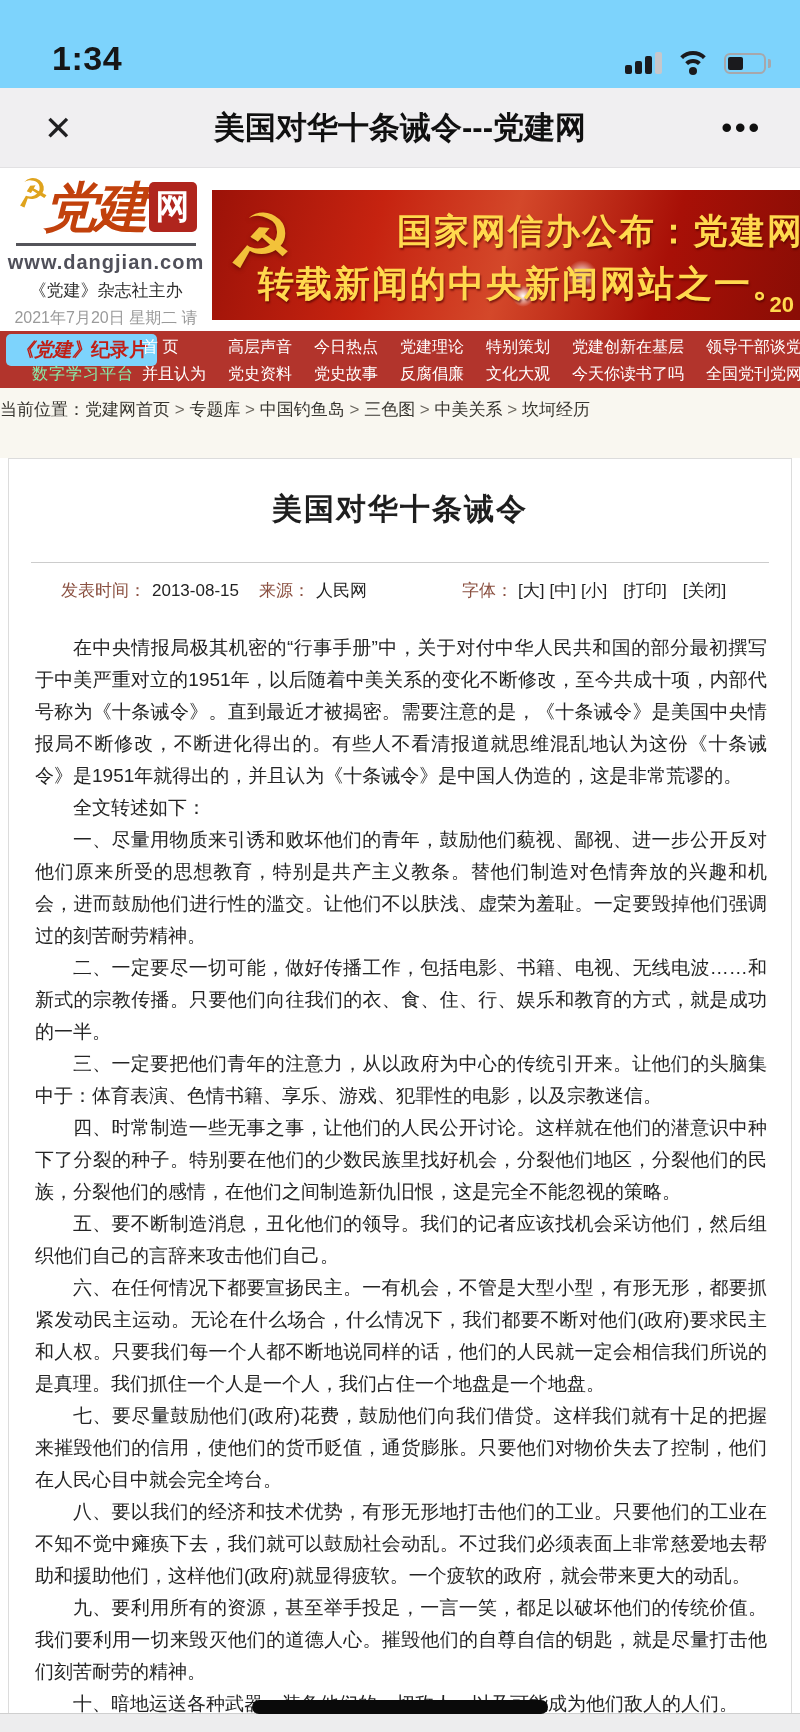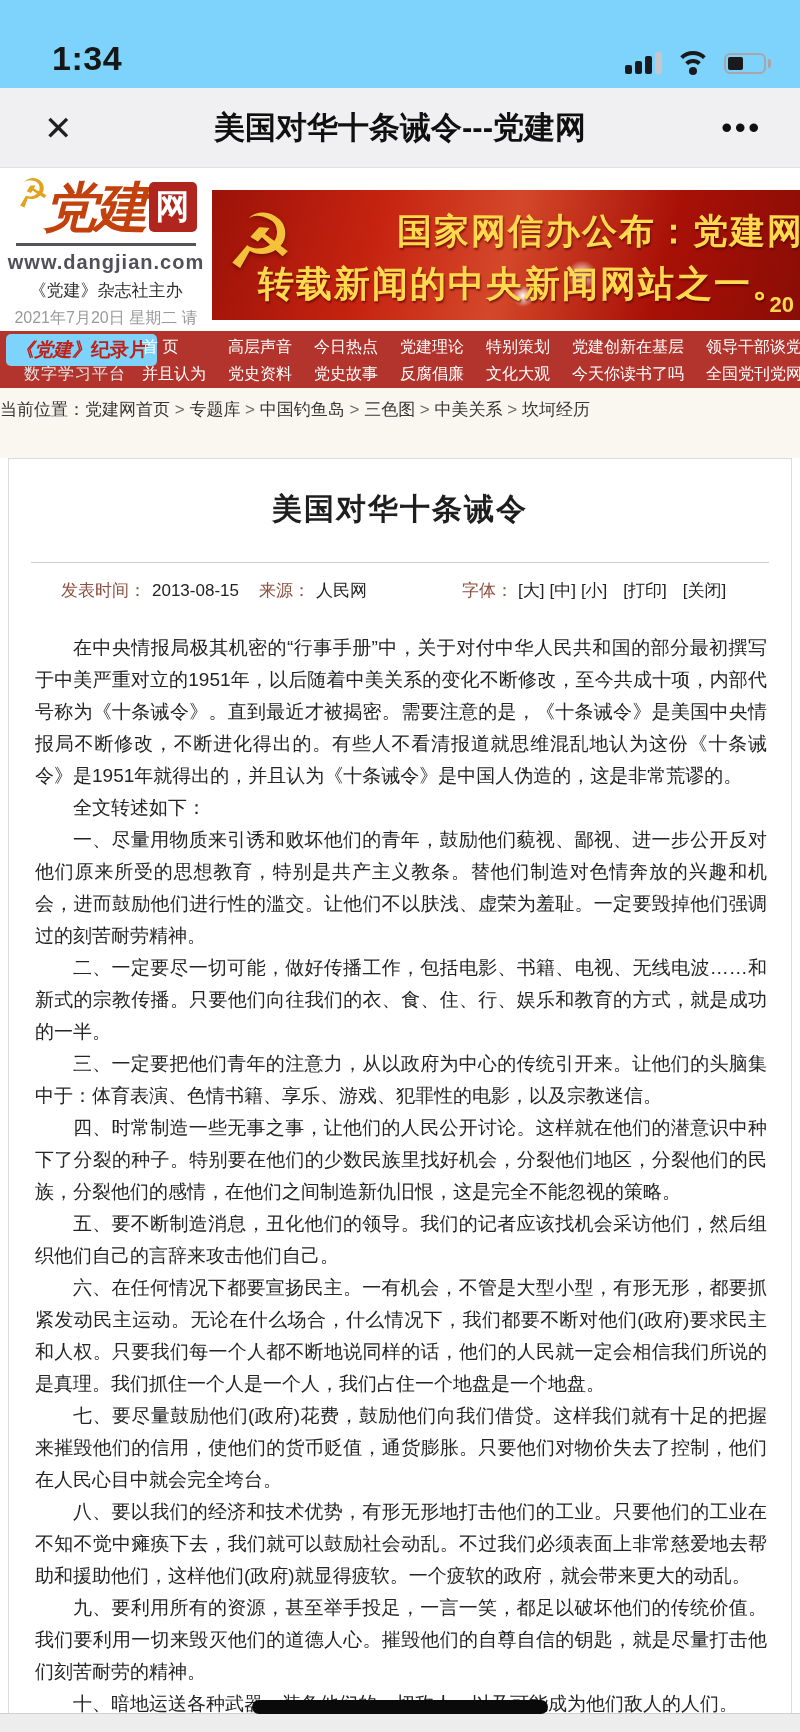--- a/index.html
+++ b/index.html
@@ -60,21 +60,21 @@
                color:#ffd94e; letter-spacing:2px; text-shadow:1px 2px 2px rgba(80,0,0,.65); }
   .banner-corner { position:absolute; right:6px; bottom:2px; font-size:22px; color:#ffd94e; font-weight:700; }
   .spark { position:absolute; border-radius:50%; background:radial-gradient(circle,#fff 0%,rgba(255,255,255,.5) 35%,transparent 70%); }
   .spark.s1 { left:355px; top:70px; width:30px; height:30px; }
   .spark.s2 { left:300px; top:95px; width:22px; height:22px; }
   
   .nav { position:relative; height:57px; background:#b2342c; }
   .nav-promo { position:absolute; left:6px; top:3px; background:#7dd3fc; border-radius:5px; padding:3px 9px;
                color:#c01f16; font-size:19px; font-weight:700; white-space:nowrap; cursor:pointer; }
   .nav-promo .brand { font-family:"DejaVu Serif","Liberation Serif",serif; font-style:italic; }
-  .nav-promo-sub { position:absolute; left:24px; top:33px; color:#e5e5e5; font-size:16px; letter-spacing:1px; cursor:pointer; }
+  .nav-promo-sub { position:absolute; left:32px; top:33px; color:#86efac; font-size:16px; letter-spacing:1px; cursor:pointer; }
   .nav-cols { position:absolute; left:142px; top:6px; right:0; bottom:4px; display:flex; gap:22px; overflow:hidden; }
   .nav-col { display:flex; flex-direction:column; justify-content:space-between; white-space:nowrap; }
   .nav-col a { color:#fff; font-size:16px; line-height:20px; text-decoration:none; cursor:pointer; }
   
   .breadcrumb { height:70px; background:#f9f7f0; padding:10px 0 0 0; font-size:17px; color:#37352f; }
   .breadcrumb a { color:#37352f; text-decoration:none; cursor:pointer; }
   .bc-items .crumb:last-of-type .sep { display:none; }
   .sep { color:#6b675e; }
   
   .panel { margin:0 8px; background:#fff; border:1px solid #dcdcdc; border-bottom:none; height:1463px; overflow:hidden; }

